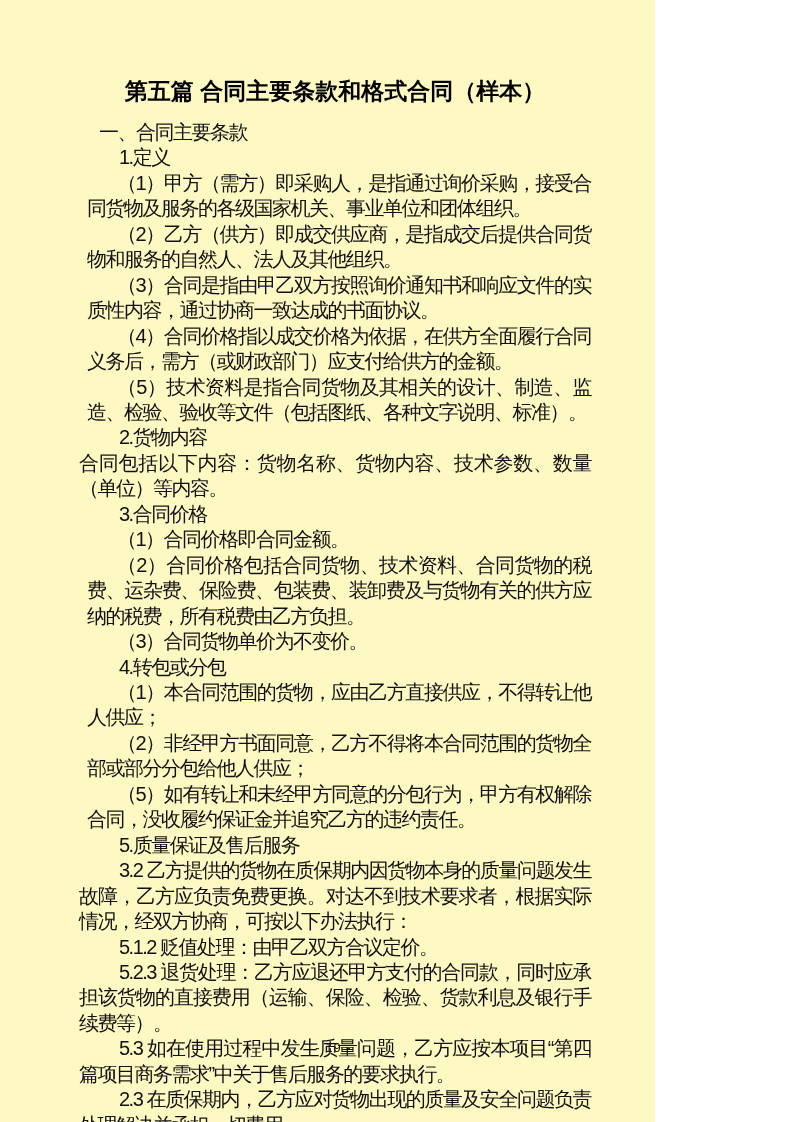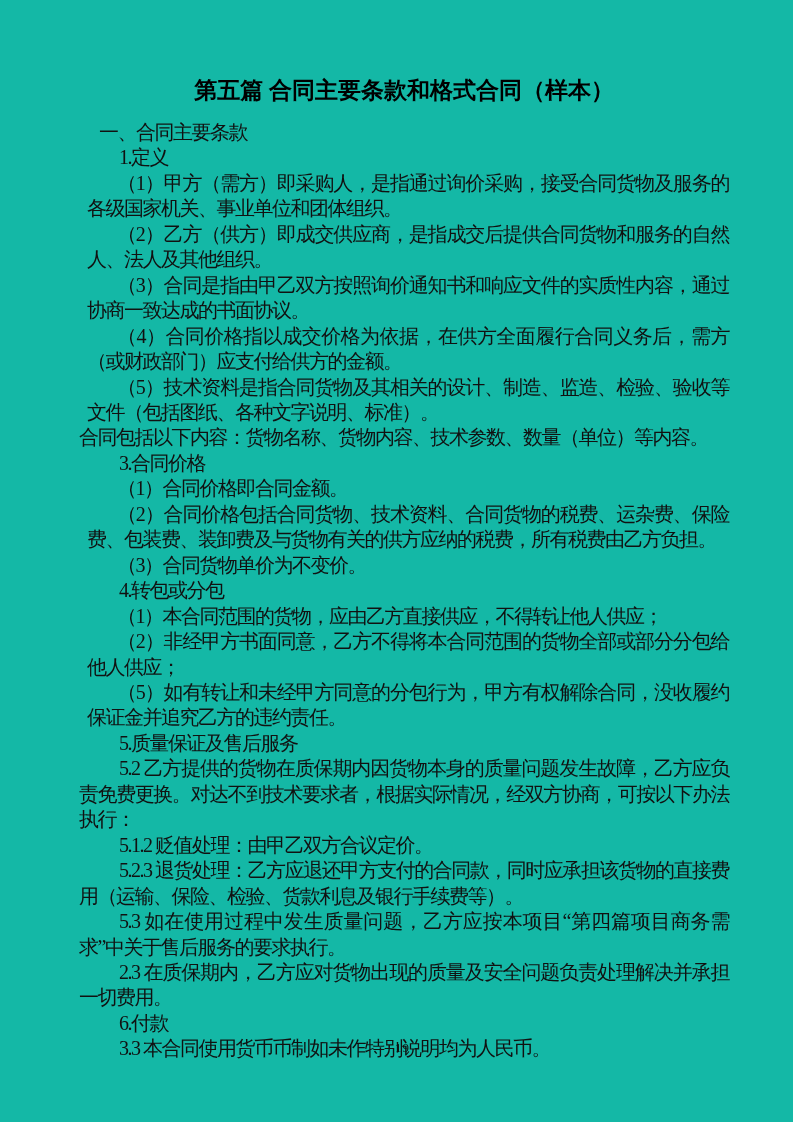--- a/index.html
+++ b/index.html
@@ -2,25 +2,25 @@
 <html><head>
 <meta charset="utf-8">
 <style>
   html, body {
     margin: 0;
     padding: 0;
     background: #ffffff;
   }
   .page {
     position: relative;
-    width: 793px;
+    width: 655px;
     height: 1122px;
-    background: #14b8a6;
+    background: #fef9c3;
     color: #111111;
-    font-family: Liberation Serif, serif;
+    font-family: Liberation Sans, sans-serif;
     overflow: hidden;
   }
   .content {
     padding: 74px 64px 0 79px;
   }
   .doc-title {
     margin: 0 0 12px 0;
     font-size: 23px;
     line-height: 34px;
     font-weight: 700;
@@ -59,31 +59,32 @@
   <div class="content">
     <h1 class="doc-title">第五篇 合同主要条款和格式合同（样本）</h1>
     <div>
         <p class="para i1">一、合同主要条款</p>
         <p class="para i2">1.定义</p>
         <p class="para ip">（1）甲方（需方）即采购人，是指通过询价采购，接受合同货物及服务的各级国家机关、事业单位和团体组织。</p>
         <p class="para ip">（2）乙方（供方）即成交供应商，是指成交后提供合同货物和服务的自然人、法人及其他组织。</p>
         <p class="para ip">（3）合同是指由甲乙双方按照询价通知书和响应文件的实质性内容，通过协商一致达成的书面协议。</p>
         <p class="para ip">（4）合同价格指以成交价格为依据，在供方全面履行合同义务后，需方（或财政部门）应支付给供方的金额。</p>
         <p class="para ip">（5）技术资料是指合同货物及其相关的设计、制造、监造、检验、验收等文件（包括图纸、各种文字说明、标准）。</p>
+        <p class="para i2">2.货物内容</p>
         <p class="para i0">合同包括以下内容：货物名称、货物内容、技术参数、数量（单位）等内容。</p>
         <p class="para i2">3.合同价格</p>
         <p class="para ip">（1）合同价格即合同金额。</p>
         <p class="para ip">（2）合同价格包括合同货物、技术资料、合同货物的税费、运杂费、保险费、包装费、装卸费及与货物有关的供方应纳的税费，所有税费由乙方负担。</p>
         <p class="para ip">（3）合同货物单价为不变价。</p>
         <p class="para i2">4.转包或分包</p>
         <p class="para ip">（1）本合同范围的货物，应由乙方直接供应，不得转让他人供应；</p>
         <p class="para ip">（2）非经甲方书面同意，乙方不得将本合同范围的货物全部或部分分包给他人供应；</p>
         <p class="para ip">（5）如有转让和未经甲方同意的分包行为，甲方有权解除合同，没收履约保证金并追究乙方的违约责任。</p>
         <p class="para i2">5.质量保证及售后服务</p>
-        <p class="para i2">5.2 乙方提供的货物在质保期内因货物本身的质量问题发生故障，乙方应负责免费更换。对达不到技术要求者，根据实际情况，经双方协商，可按以下办法执行：</p>
+        <p class="para i2">3.2 乙方提供的货物在质保期内因货物本身的质量问题发生故障，乙方应负责免费更换。对达不到技术要求者，根据实际情况，经双方协商，可按以下办法执行：</p>
         <p class="para i2">5.1.2 贬值处理：由甲乙双方合议定价。</p>
         <p class="para i2">5.2.3 退货处理：乙方应退还甲方支付的合同款，同时应承担该货物的直接费用（运输、保险、检验、货款利息及银行手续费等）。</p>
         <p class="para i2">5.3 如在使用过程中发生质量问题，乙方应按本项目“第四篇项目商务需求”中关于售后服务的要求执行。</p>
         <p class="para i2">2.3 在质保期内，乙方应对货物出现的质量及安全问题负责处理解决并承担一切费用。</p>
         <p class="para i2">6.付款</p>
         <p class="para i2">3.3 本合同使用货币币制如未作特别说明均为人民币。</p>
       </div>
   </div>
   <div class="page-number">- 19 -</div>
 </div>

